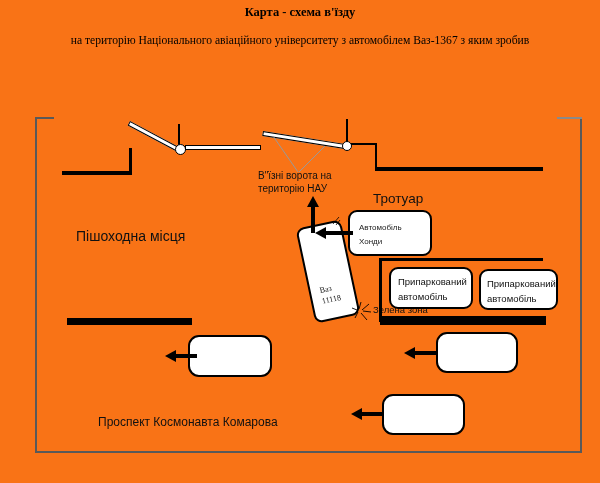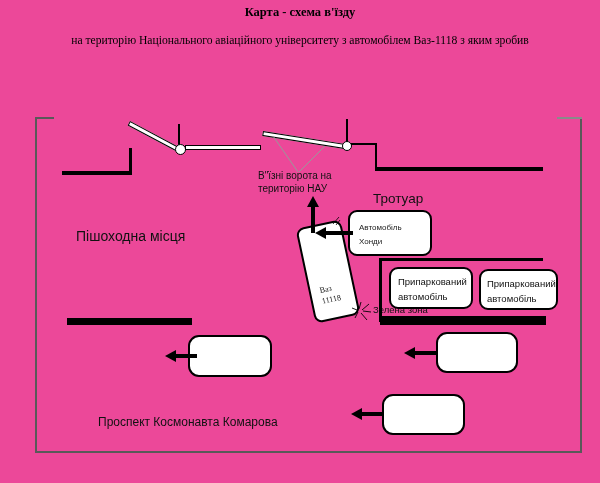--- a/index.html
+++ b/index.html
@@ -1,16 +1,16 @@
 <!DOCTYPE html>
 <html><head>
 <meta charset="utf-8">
 <style>
   html,body{margin:0;padding:0;background:#fff;}
-  #page{position:relative;width:600px;height:483px;background:#ec4899;overflow:hidden;
+  #page{position:relative;width:600px;height:483px;background:#f97316;overflow:hidden;
         font-family:"Liberation Sans",sans-serif;color:#000;}
   
   .doc-title{position:absolute;left:0;top:5px;width:600px;text-align:center;
              font-family:"Liberation Serif",serif;font-weight:bold;font-size:12.5px;}
   .doc-body{position:absolute;left:30px;top:32px;width:540px;text-align:center;
             font-family:"Liberation Serif",serif;font-size:11.6px;line-height:17px;}
   
   .abs{position:absolute;}
   .hline,.vline{position:absolute;background:#000;}
   .frame{position:absolute;background:#595959;}
@@ -29,21 +29,21 @@
             font-family:"Liberation Serif",serif;color:#222;}
   .small-text{font-size:8px;line-height:14px;color:#222;}
 </style>
 </head>
 <body>
 
 <div id="page">
 
   <div class="doc-title">Карта - схема в'їзду</div>
   <div class="doc-body">
-    <div>на територію Національного авіаційного університету з автомобілем Ваз-1118 з яким зробив</div>
+    <div>на територію Національного авіаційного університету з автомобілем Ваз-1367 з яким зробив</div>
   </div>
 
   <div class="frame" style="left:35px;top:117px;width:2px;height:336px;"></div>
   <div class="frame" style="left:35px;top:451px;width:547px;height:2px;"></div>
   <div class="frame" style="left:580px;top:117px;width:2px;height:336px;"></div>
   <div class="frame" style="left:35px;top:117px;width:19px;height:2px;"></div>
   <div class="frame" style="left:557px;top:117px;width:25px;height:2px;background:#8a8a8a;"></div>
 
   <div class="vline" style="left:129px;top:148px;width:3px;height:26px;"></div>
   <div class="hline" style="left:62px;top:171px;width:70px;height:3.5px;"></div>

